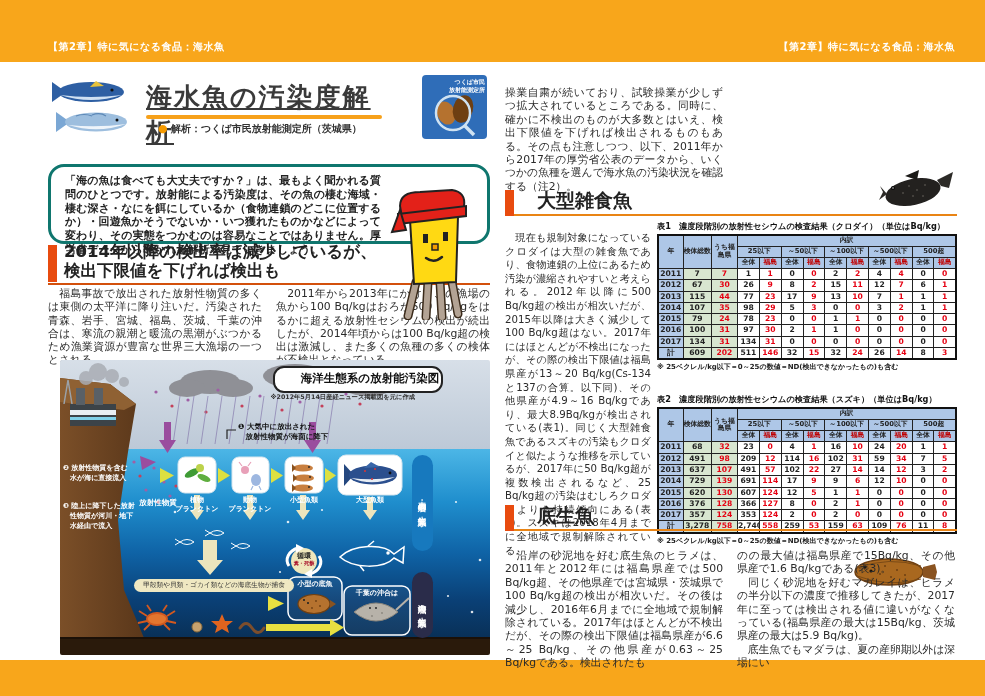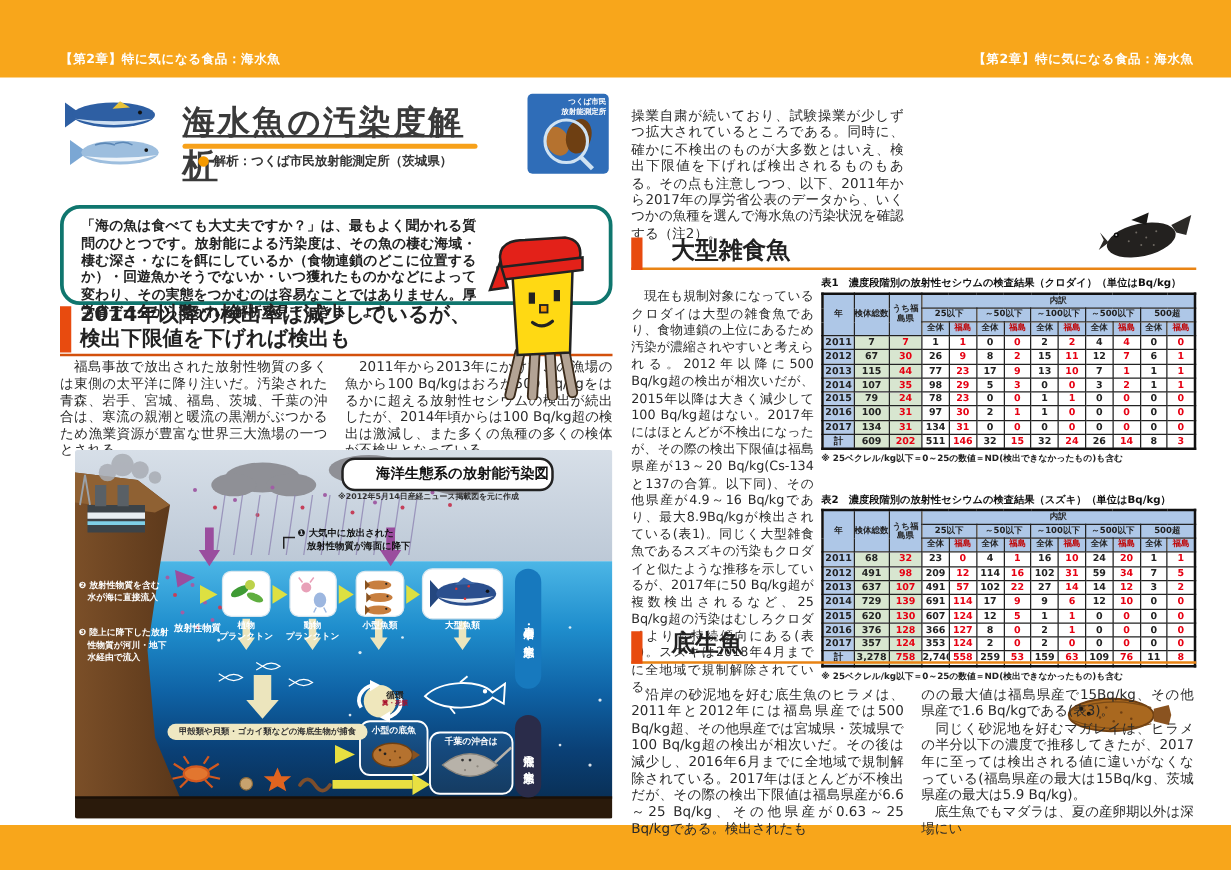--- a/index.html
+++ b/index.html
@@ -41,22 +41,22 @@
   .ig-note{left:203px;top:33px;width:152px;font-size:6.3px;color:#333;text-align:right;font-weight:bold;}
   .ig-ann1{left:178px;top:62px;font-size:7.5px;font-weight:bold;color:#111;line-height:1.35;}
   .ig-annw{font-size:7px;font-weight:bold;color:#fff;line-height:1.4;}
   .ig-ann2{left:3px;top:104px;width:80px;}
   .ig-ann3{left:3px;top:142px;width:84px;}
   .ig-radlabel{left:70px;top:138px;width:56px;text-align:center;color:#fff;font-size:7.5px;font-weight:bold;}
   .ig-chain{top:136px;width:62px;text-align:center;color:#fff;font-size:7px;font-weight:bold;line-height:1.3;}
   .ig-sink{left:118px;top:162px;width:226px;height:15px;background:#efe8c2;border-radius:8px;
            font-size:8px;font-weight:bold;color:#333;text-align:center;line-height:15px;}
   .ig-benthic{left:74px;top:219px;width:160px;height:13px;background:#efe8c2;border-radius:7px;
-              font-size:6.7px;font-weight:bold;color:#333;text-align:center;line-height:13px;}
-  .ig-cycle{left:227px;top:193px;width:34px;text-align:center;line-height:1.1;padding-left:12px;}
+              font-size:6.7px;font-weight:normal;color:#333;text-align:center;line-height:13px;}
+  .ig-cycle{left:227px;top:193px;width:34px;text-align:center;line-height:1.1;}
   .ig-cycle .c1{font-size:7px;font-weight:bold;color:#222;display:block;}
   .ig-cycle .c2{font-size:5.2px;font-weight:bold;color:#a80f2a;display:block;}
   .ig-boxlabel{color:#fff;font-size:7px;font-weight:bold;text-align:center;}
   .ig-pill{border-radius:11px;color:#fff;font-size:8.5px;font-weight:bold;display:flex;align-items:center;justify-content:center;
            writing-mode:vertical-rl;text-orientation:upright;letter-spacing:1px;}
   .ig-pill1{left:352px;top:95px;width:21px;height:96px;background:#1779be;}
   .ig-pill2{left:352px;top:212px;width:21px;height:66px;background:#2a2c4a;}
   
   .rp-intro{left:505px;top:86px;width:452px;}
   .col2{width:218px;font-size:10.8px;line-height:13.4px;text-align:justify;color:#2a2a2a;font-weight:500;}

